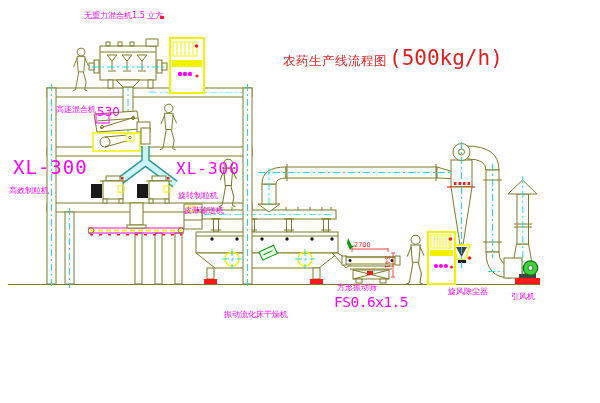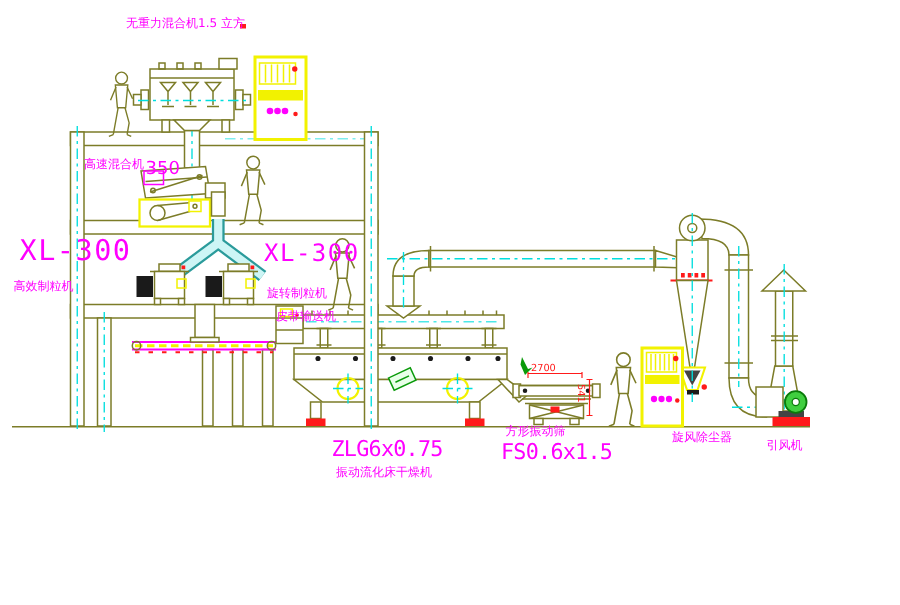--- a/index.html
+++ b/index.html
@@ -321,36 +321,39 @@
         <use href="#person-shape"></use>
       </g>
 
   <g>
     <rect x="160" y="16" width="4" height="3" class="rd"></rect>
   </g>
 </svg>
 
 <div class="lbl" id="lbl-gravity">无重力混合机1.5 立方</div>
 
+<div id="ttl">
+  <span class="ttl-name">农药生产线流程图</span>
+  <span class="ttl-cap">(500kg/h)</span>
+</div>
 
 <div class="lbl" id="lbl-hsmix">
   <span>高速混合机</span>
-  <span class="big">350</span>
+  <span class="big">530</span>
 </div>
 
 <div class="lbl mono" id="lbl-xl-left">XL-300</div>
 <div class="lbl" id="lbl-gran-left">高效制粒机</div>
 
 <div class="lbl mono" id="lbl-xl-mid">XL-300</div>
 <div class="lbl" id="lbl-gran-mid">旋转制粒机</div>
 
 <div class="lbl" id="lbl-conv">皮带输送机</div>
 
 <div class="lbl" id="lbl-dryer-name">振动流化床干燥机</div>
-<div class="lbl mono" id="lbl-dryer-model">ZLG6x0.75</div>
 
 <div class="lbl" id="lbl-screen-name">方形振动筛</div>
 <div class="lbl mono" id="lbl-screen-model">FS0.6x1.5</div>
 
 <div class="lbl" id="lbl-cyclone">旋风除尘器</div>
 <div class="lbl" id="lbl-fan">引风机</div>
 
 <div class="lbl" id="dim-w">2700</div>
 <div class="lbl" id="dim-h">541</div>
 </div>

